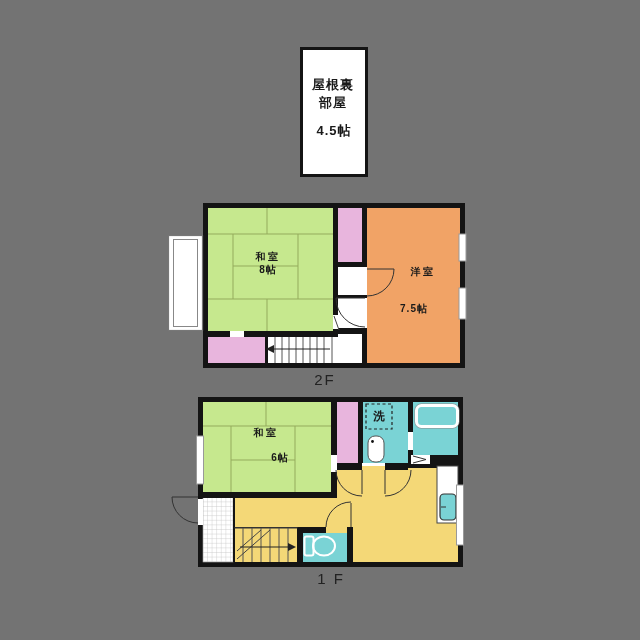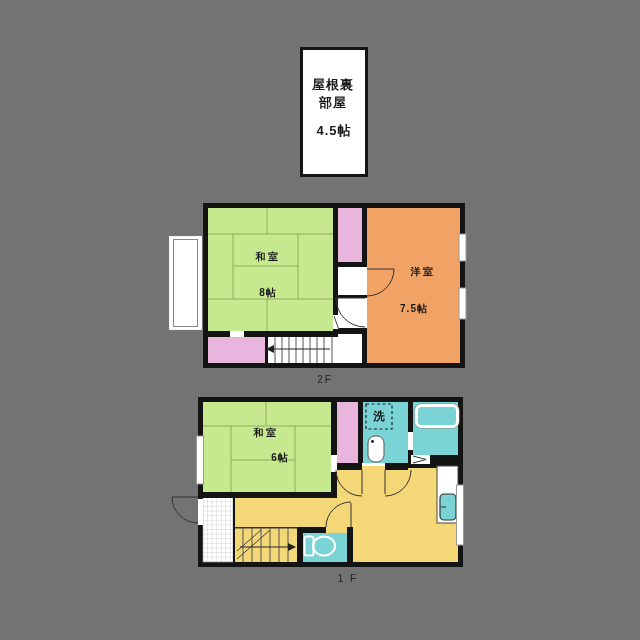--- a/index.html
+++ b/index.html
@@ -4,21 +4,21 @@
 <style>
   html,body{margin:0;padding:0;background:#ffffff;}
   #stage{position:relative;width:640px;height:640px;background:#737373;overflow:hidden;
          font-family:"Liberation Sans","DejaVu Sans",sans-serif;}
   #plan-svg{position:absolute;left:0;top:0;}
   .lbl{position:absolute;transform:translate(-50%,-50%);white-space:nowrap;
        color:#1a1a1a;font-size:10px;font-weight:600;letter-spacing:1px;}
   .lbl.name{letter-spacing:2.5px;}
   .lbl.s13{font-size:13px;letter-spacing:1px;}
   .lbl.s11{font-size:11.5px;letter-spacing:0;}
-  .lbl.floor{font-size:10px;font-weight:500;color:#222;letter-spacing:2px;}
+  .lbl.floor{font-size:15px;font-weight:500;color:#222;letter-spacing:2px;}
 </style>
 </head>
 <body>
 
 <div id="stage">
 <svg id="plan-svg" width="640" height="640" viewBox="0 0 640 640">
   <defs>
     <pattern id="tile" width="4.6" height="4.6" patternUnits="userSpaceOnUse">
       <rect width="4.6" height="4.6" fill="#ffffff"></rect>
       <path d="M0,0 H4.6 M0,0 V4.6" stroke="#bdbdbd" stroke-width="0.7" fill="none"></path>
@@ -167,22 +167,22 @@
     <rect x="196.5" y="436" width="7" height="48" fill="#ffffff" style="stroke:var(--window)" stroke-width="1"></rect>
     <rect x="456.5" y="485" width="7" height="60" fill="#ffffff" style="stroke:var(--window)" stroke-width="1"></rect>
   </g>
 </svg>
 
   <div class="lbl s13" style="left:333px;top:85px">屋根裏</div>
   <div class="lbl s13" style="left:333px;top:103px">部屋</div>
   <div class="lbl s13" style="left:334px;top:131px">4.5帖</div>
 
   <div class="lbl name" style="left:268px;top:257px">和室</div>
-  <div class="lbl" style="left:268px;top:293px">8帖</div>
+  <div class="lbl" style="left:268px;top:270px">8帖</div>
   <div class="lbl name" style="left:423px;top:272px">洋室</div>
   <div class="lbl" style="left:414px;top:309px">7.5帖</div>
   <div class="lbl floor" style="left:325px;top:379px">2F</div>
 
   <div class="lbl name" style="left:266px;top:433px">和室</div>
   <div class="lbl" style="left:280px;top:458px">6帖</div>
   <div class="lbl s11" style="left:379px;top:416px">洗</div>
-  <div class="lbl floor" style="left:348px;top:578px">1 F</div>
+  <div class="lbl floor" style="left:331px;top:578px">1 F</div>
 </div>
 
 </body></html>

